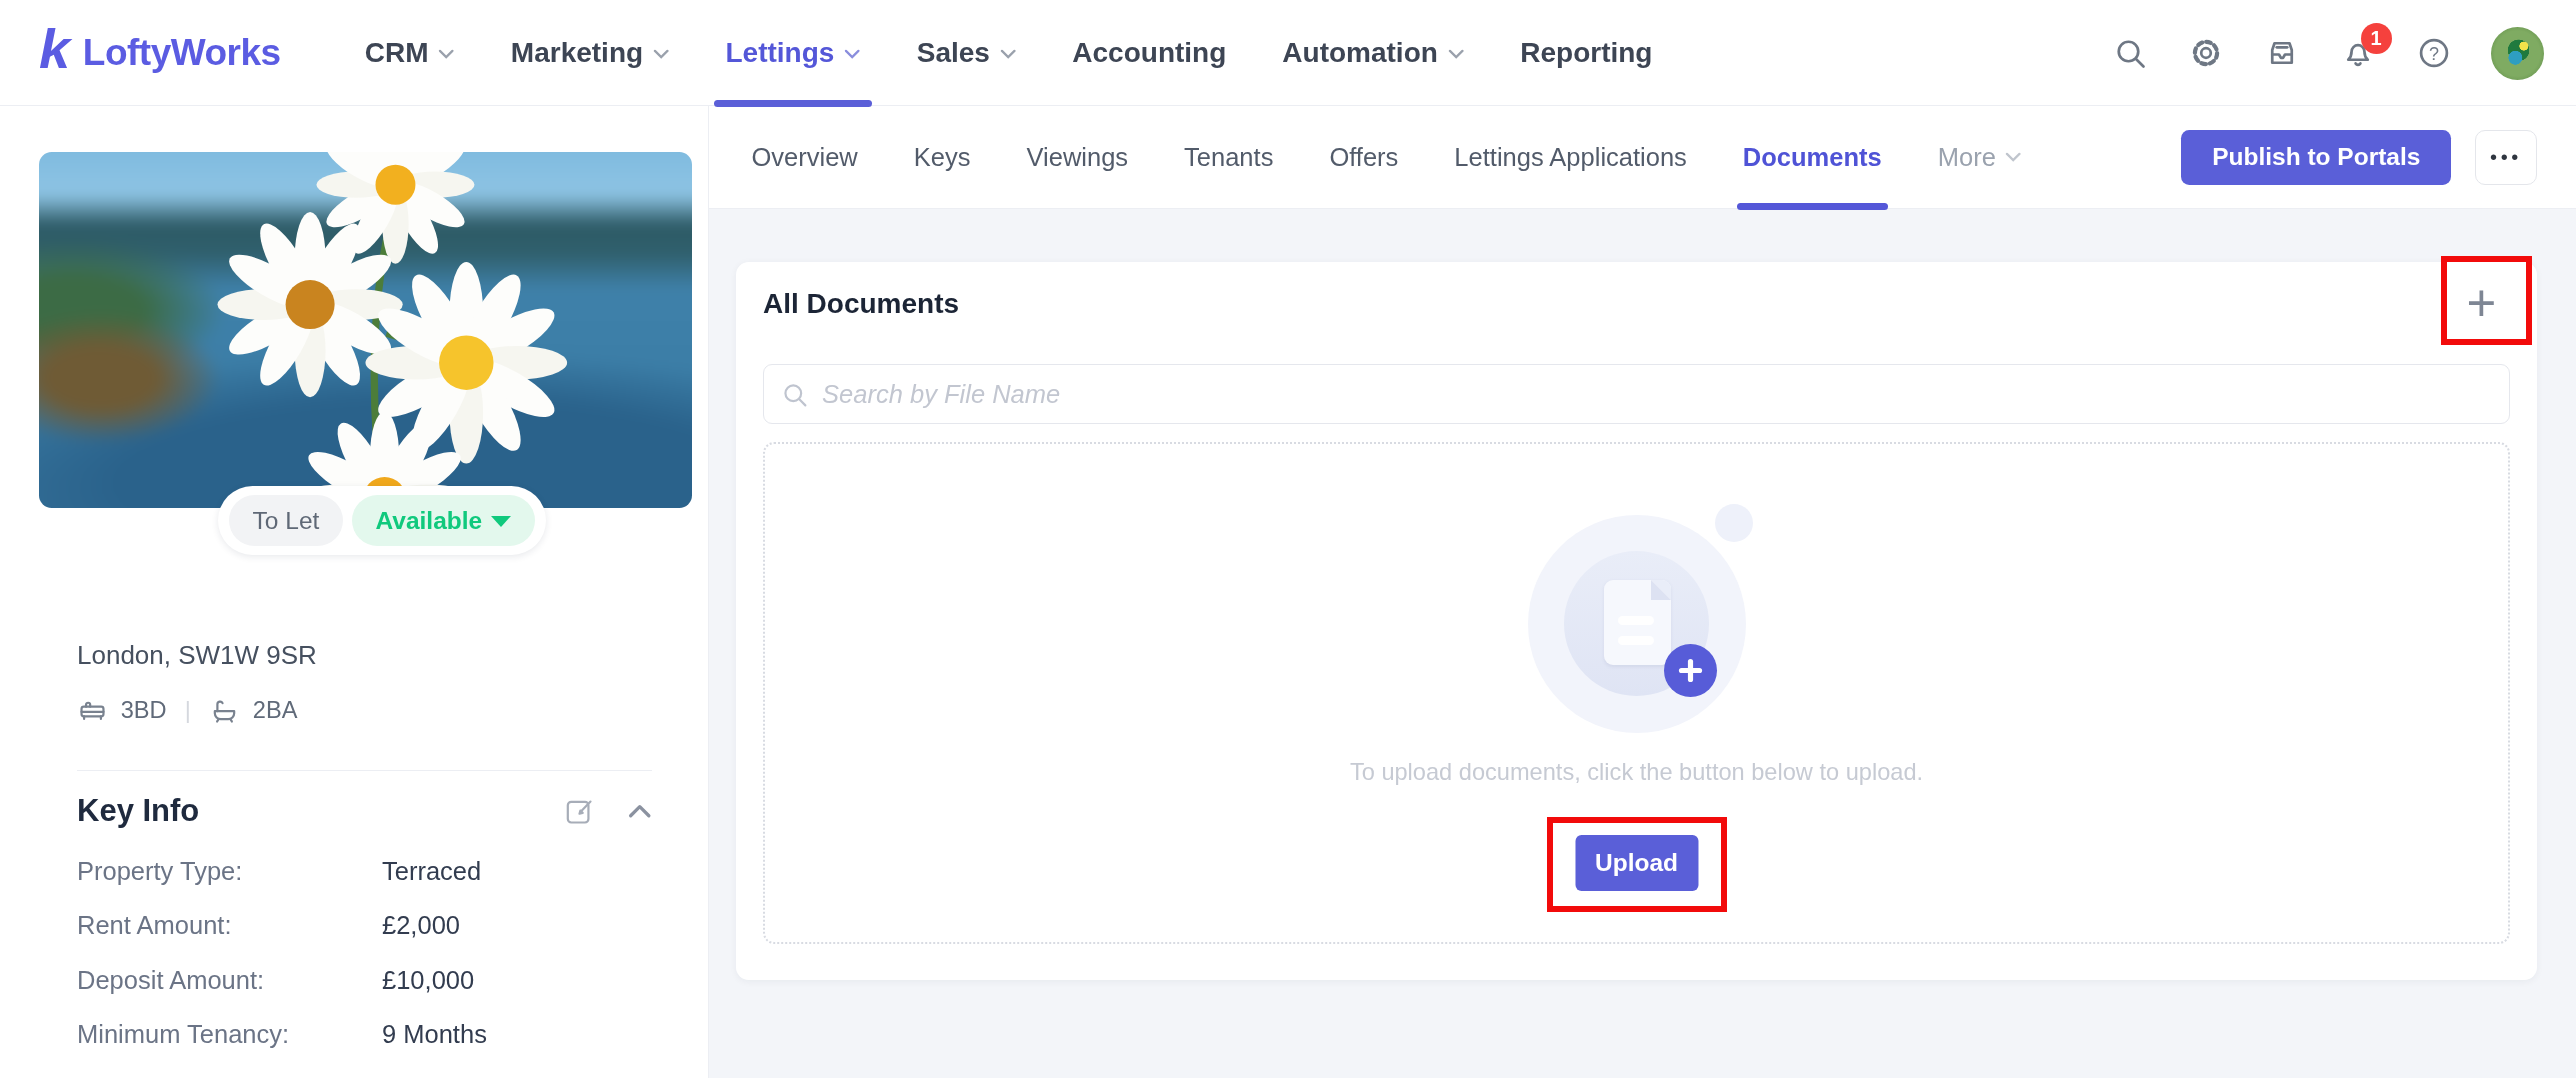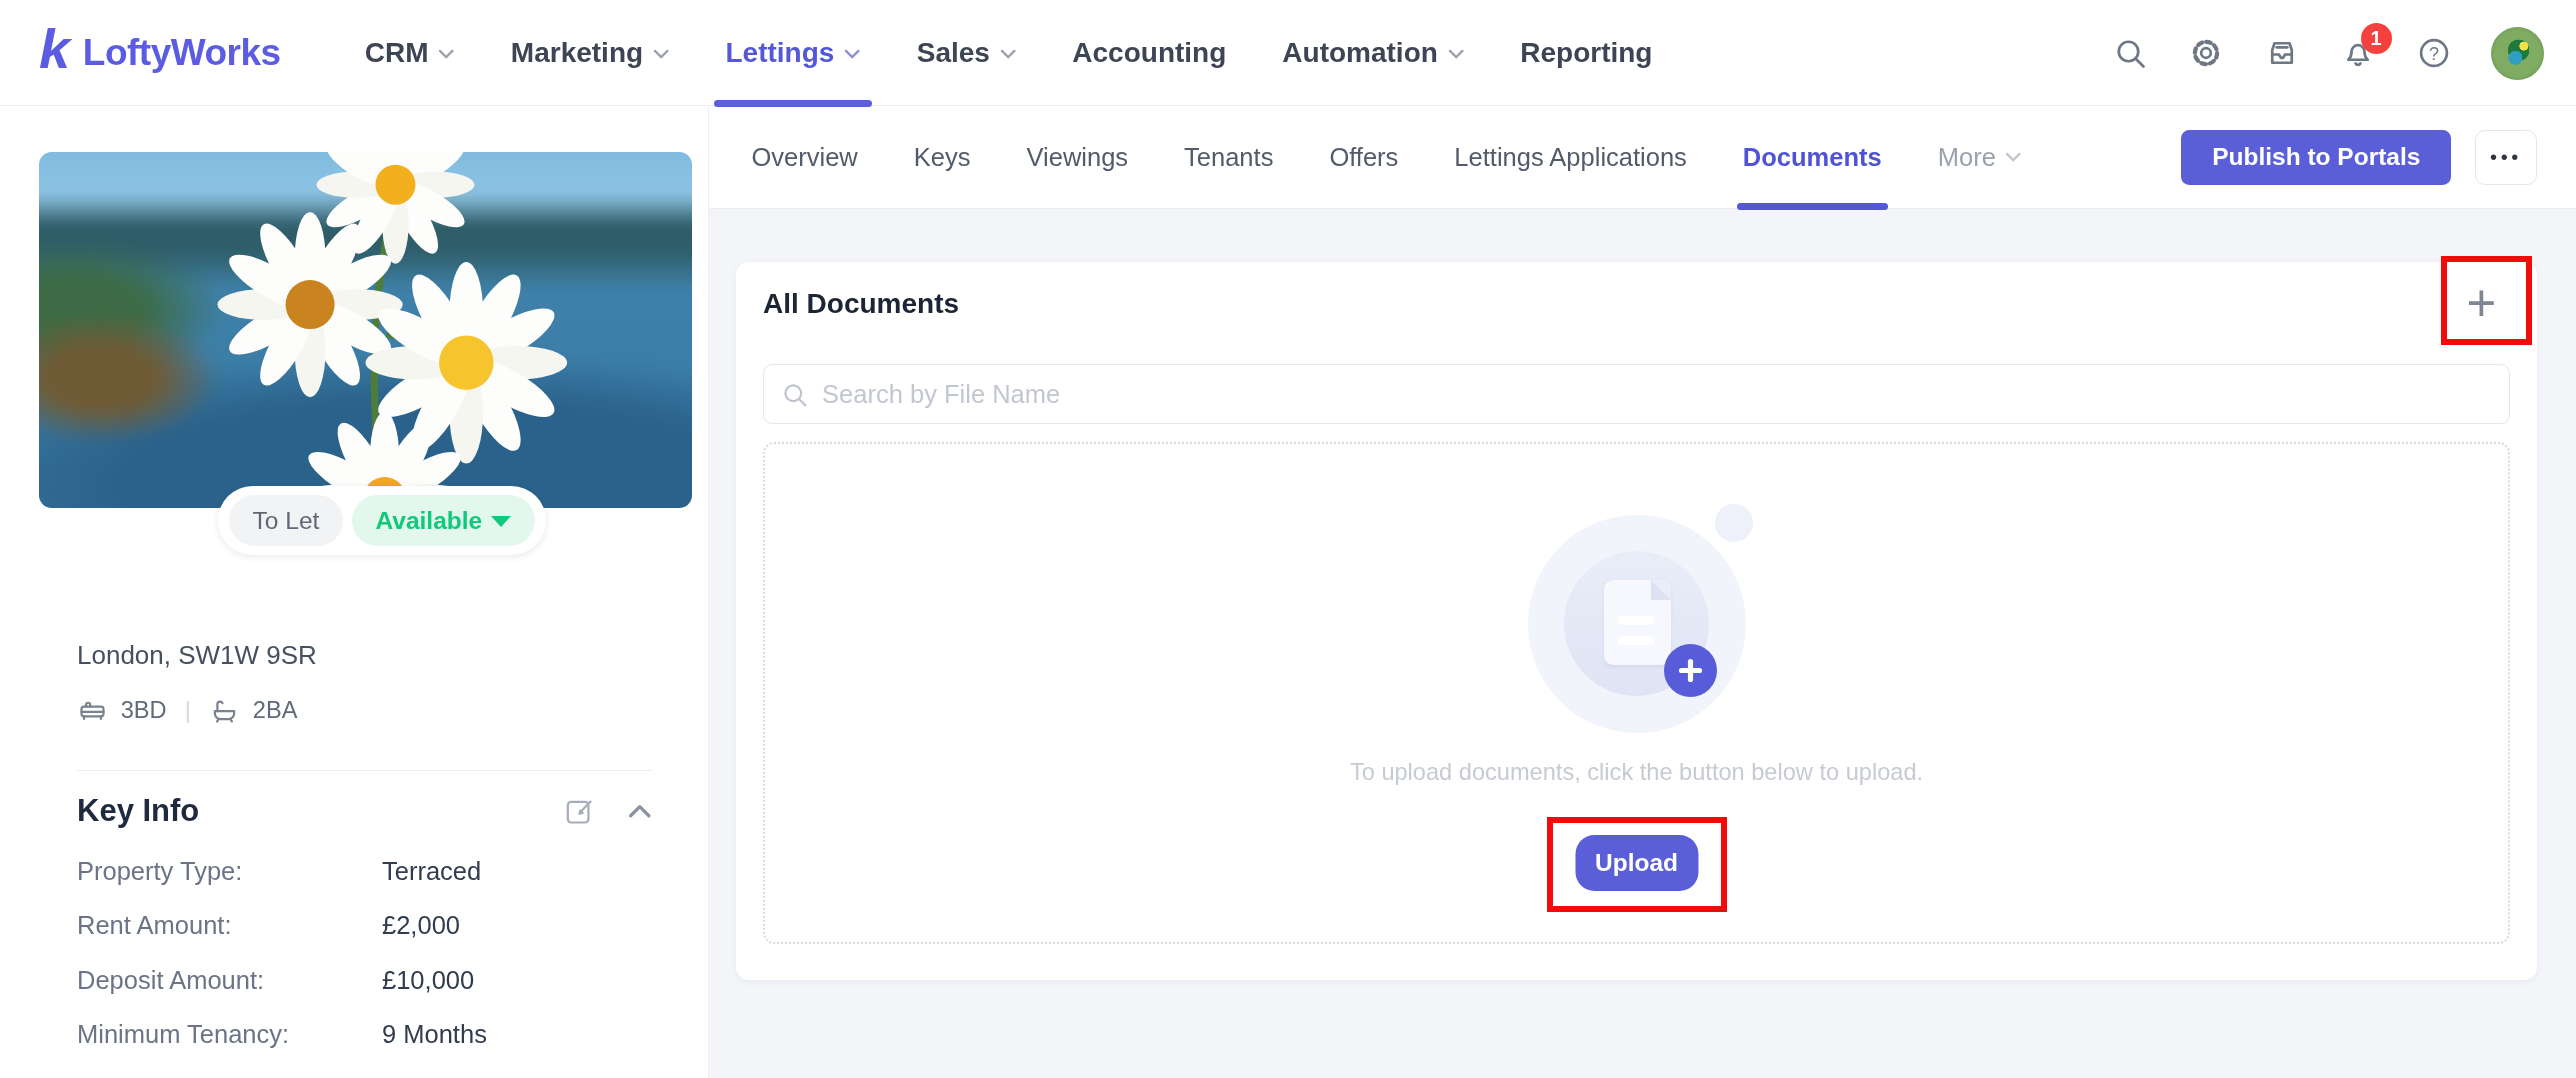--- a/index.html
+++ b/index.html
@@ -83,38 +83,38 @@
 
   
   .card { position:absolute; left:736px; top:262px; width:1801px; height:718px; background:#ffffff;
           border-radius:12.7px; box-shadow:0 1.8px 7.3px rgba(25,33,61,0.05); }
   .card-title { position:absolute; left:27px; top:25.5px; font-size:28px; font-weight:700; color:#1c2536; }
   .btn-add { position:absolute; right:31px; top:14.5px; width:49px; height:53px; background:transparent; border:none;
              font-size:51px; font-weight:200; color:#7e8694; cursor:pointer; line-height:49px; font-family:inherit; }
   .searchbox { position:absolute; left:27px; right:27px; top:102px; height:60px; border:1.8px solid #e5e7ed;
                border-radius:9px; display:flex; align-items:center; padding:0 16.4px; gap:12.7px; background:#fff; }
   .searchbox svg { stroke:#bfc4cf; flex:none; }
-  .searchbox input { border:none; outline:none; flex:1; font-size:25.5px; color:#0c4a6e; font-family:inherit; background:transparent; }
+  .searchbox input { border:none; outline:none; flex:1; font-size:25.5px; color:#0c4a6e; font-family:inherit; background:transparent;font-style:italic; }
   .searchbox input::placeholder { color:#c2c6d0; }
   .dropzone { position:absolute; left:27px; right:27px; top:180px; height:502px; border:2.7px dotted #d8dbe2; border-radius:11px; }
   .illus { position:absolute; left:50%; top:71px; transform:translateX(-50%); width:218px; height:218px; }
   .circle-big { position:absolute; inset:0; border-radius:50%; background:#f2f4fb; }
   .dot-deco { position:absolute; left:187px; top:-11px; width:38px; height:38px; border-radius:50%; background:#eef1fa; }
   .circle-inner { position:absolute; left:36px; top:36px; width:145px; height:145px; border-radius:50%;
                   background:linear-gradient(180deg,#e9edf8,#dfe4f4); }
   .doc { position:absolute; left:76px; top:65px; width:67px; height:85px; background:#f6f8fd; border-radius:9px;
          box-shadow:0 1.8px 3.6px rgba(90,100,150,0.10); }
   .doc::after { content:""; position:absolute; right:0; top:0; width:0; height:0;
                 border-left:20px solid #dde2f2; border-top:20px solid #e9edf8; border-radius:0 9px 0 0; }
   .doc .line { position:absolute; left:14.5px; width:36px; height:9px; border-radius:4.5px; background:#ffffff; }
   .plus-badge { position:absolute; left:136px; top:129px; width:53px; height:53px; border-radius:50%;
                 background:#575cd8; display:flex; align-items:center; justify-content:center; }
   .empty-msg { position:absolute; left:0; right:0; top:315px; text-align:center; font-size:23.6px; color:#c6cad3; }
   .btn-upload { position:absolute; left:50%; top:391px; transform:translateX(-50%); height:56px; padding:0 20px;
-                background:#5a5fd8; color:#fff; font-size:24.5px; font-weight:600; border:none; border-radius:19px;
+                background:#5a5fd8; color:#fff; font-size:24.5px; font-weight:600; border:none; border-radius:6px;
                 cursor:pointer; font-family:inherit; }
 
   
   .annot { position:absolute; border:6.4px solid #f20b0b; pointer-events:none; z-index:9; }
   .annot-plus { left:2441px; top:256px; width:91px; height:89px; }
   .annot-upload { left:50%; top:373px; transform:translateX(-50%); width:180px; height:95px; }
 </style>
 </head>
 <body>
 

